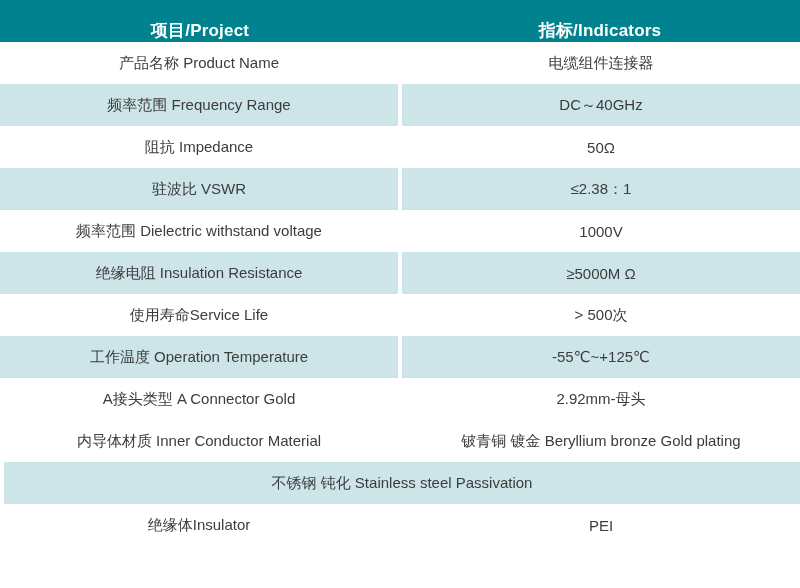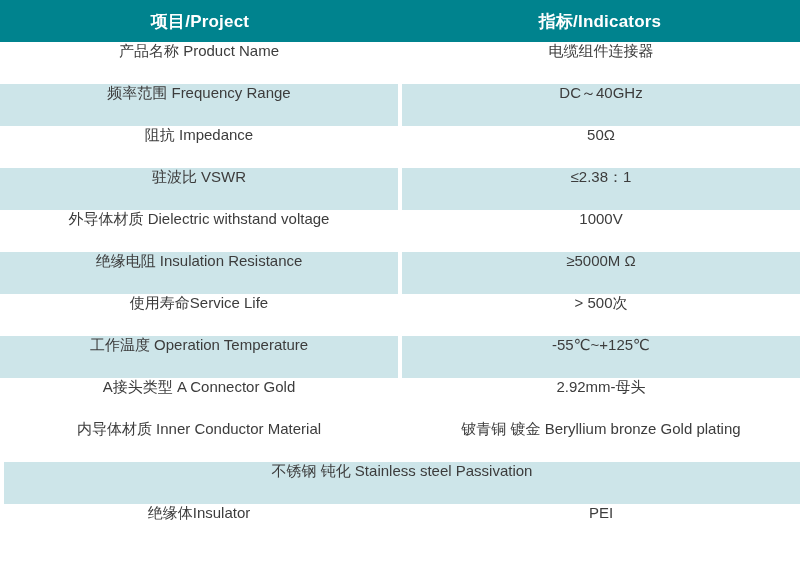--- a/index.html
+++ b/index.html
@@ -15,36 +15,36 @@
     font-family:"Liberation Sans","DejaVu Sans",sans-serif;
     background:#ffffff;
   }
   .spec-table{
     width:800px;height:588px;
     display:flex;flex-direction:column;
   }
   .header-row{
     height:42px;flex:0 0 42px;
     background:var(--header-bg);
-    display:flex;align-items:center;
+    display:flex;align-items:flex-end;
   }
   .header-cell{
     width:400px;
     display:flex;align-items:center;justify-content:center;
     color:var(--header-text);
     font-size:17px;font-weight:bold;
     letter-spacing:0.2px;
   }
   .row{
     height:42px;flex:0 0 42px;
     background:var(--row-bg);
     display:flex;align-items:stretch;
   }
   .cell{
-    display:flex;align-items:flex-start;justify-content:center;
+    display:flex;align-items:center;justify-content:center;
     color:var(--body-text);
     font-size:15px;
     background:transparent;
   }
   .cell.left{width:398px;}
   .col-gap{width:4px;background:#ffffff;flex:0 0 4px;}
   .cell.right{flex:1;}
   .row.alt .cell{background:var(--alt-bg);}
 </style>
 </head>
@@ -91,21 +91,21 @@
       <span>驻波比 VSWR</span>
     </div>
     <div class="col-gap"></div>
     <div class="cell right">
       <span>≤2.38：1</span>
     </div>
   </div>
 
   <div class="row">
     <div class="cell left">
-      <span>外导体材质 Dielectric withstand voltage</span>
+      <span>频率范围 Dielectric withstand voltage</span>
     </div>
     <div class="col-gap"></div>
     <div class="cell right">
       <span>1000V</span>
     </div>
   </div>
 
   <div class="row alt">
     <div class="cell left">
       <span>绝缘电阻 Insulation Resistance</span>

